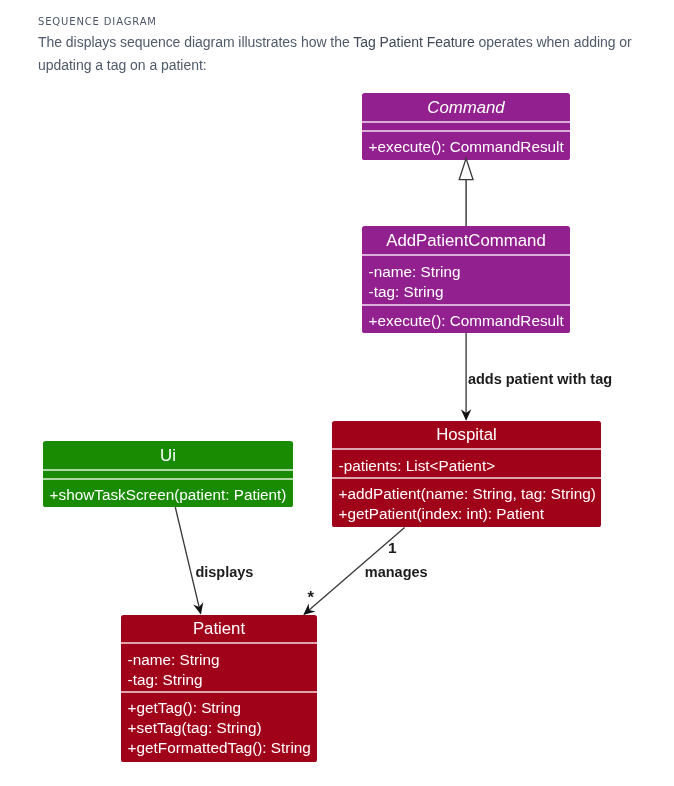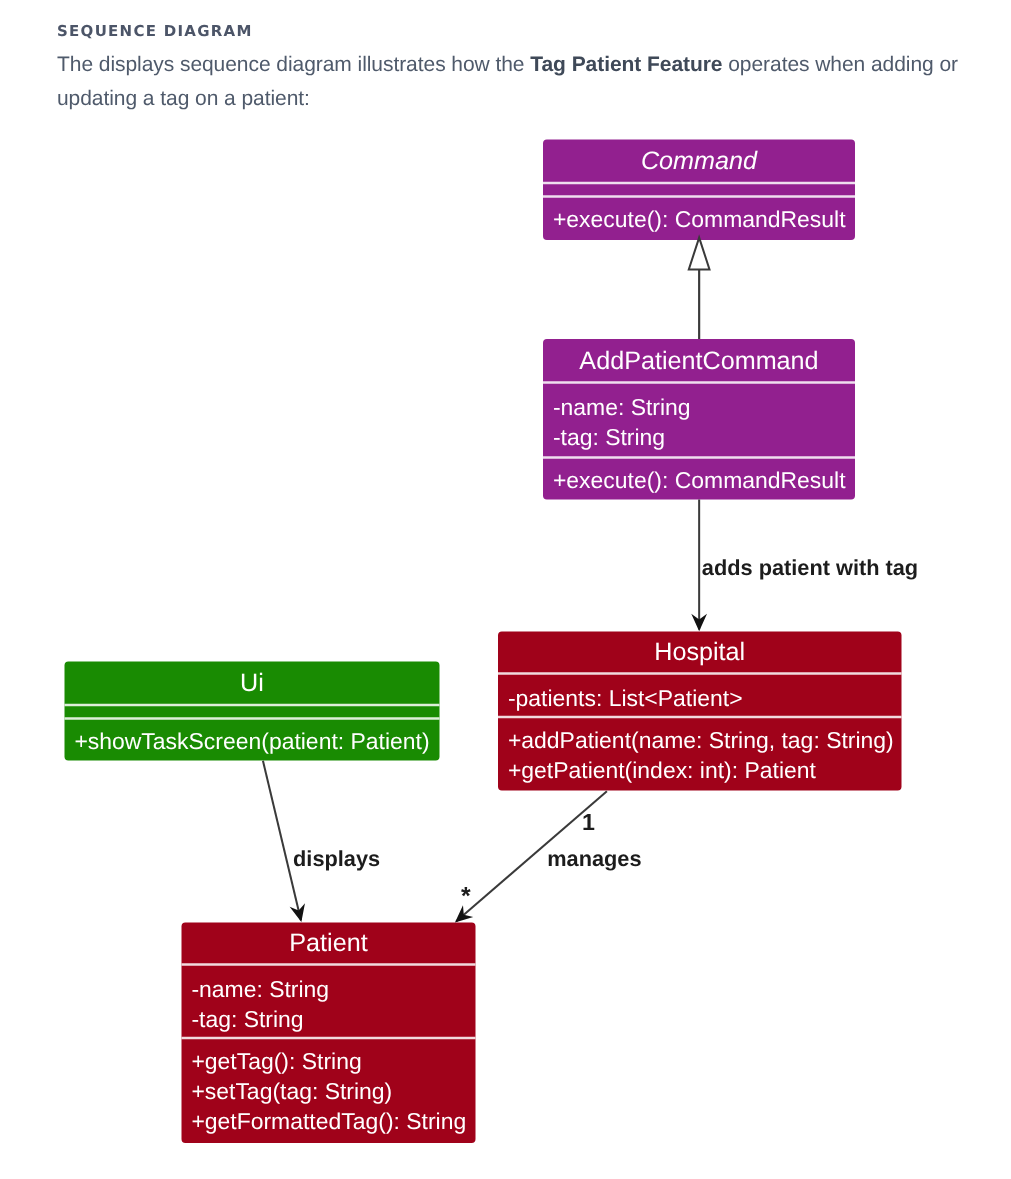--- a/index.html
+++ b/index.html
@@ -1,21 +1,21 @@
 <!DOCTYPE html>
 <html><head>
 <meta charset="utf-8">
 <title>Sequence Diagram</title>
 <style>
   html,body{margin:0;padding:0;background:#ffffff;}
   body{width:674px;height:786px;overflow:hidden;font-family:"Liberation Sans",sans-serif;}
   .page{position:relative;width:674px;height:786px;background:#fff;}
-  .section-label{position:absolute;left:38px;top:15.6px;font-family:"DejaVu Sans",sans-serif;font-size:10px;letter-spacing:0.85px;color:#4c5568;font-weight:700;white-space:nowrap;}
+  .section-label{position:absolute;left:38px;top:15.6px;font-family:"DejaVu Sans",sans-serif;font-size:10px;letter-spacing:0.85px;color:#4c5568;font-weight:400;white-space:nowrap;}
   .body-text{position:absolute;left:38px;top:31px;width:614px;font-family:"Liberation Sans",sans-serif;font-size:14px;line-height:23.1px;letter-spacing:-0.04px;color:#4f5a6b;}
-  .body-text b{font-weight:700;color:#3f4958;}
+  .body-text b{font-weight:400;color:#3f4958;}
   .diagram{position:absolute;left:0;top:0;transform:translateZ(0);}
   .diagram text{font-family:"Liberation Sans",sans-serif;}
 </style>
 </head>
 <body>
 
 <div class="page">
   <div class="section-label">SEQUENCE DIAGRAM</div>
   <div class="body-text"><span>The displays sequence diagram illustrates how the </span><b>Tag Patient Feature</b><span> operates when adding or updating a tag on a patient:</span></div>
   <svg class="diagram" id="diagram" width="674" height="786" viewBox="0 0 674 786">

